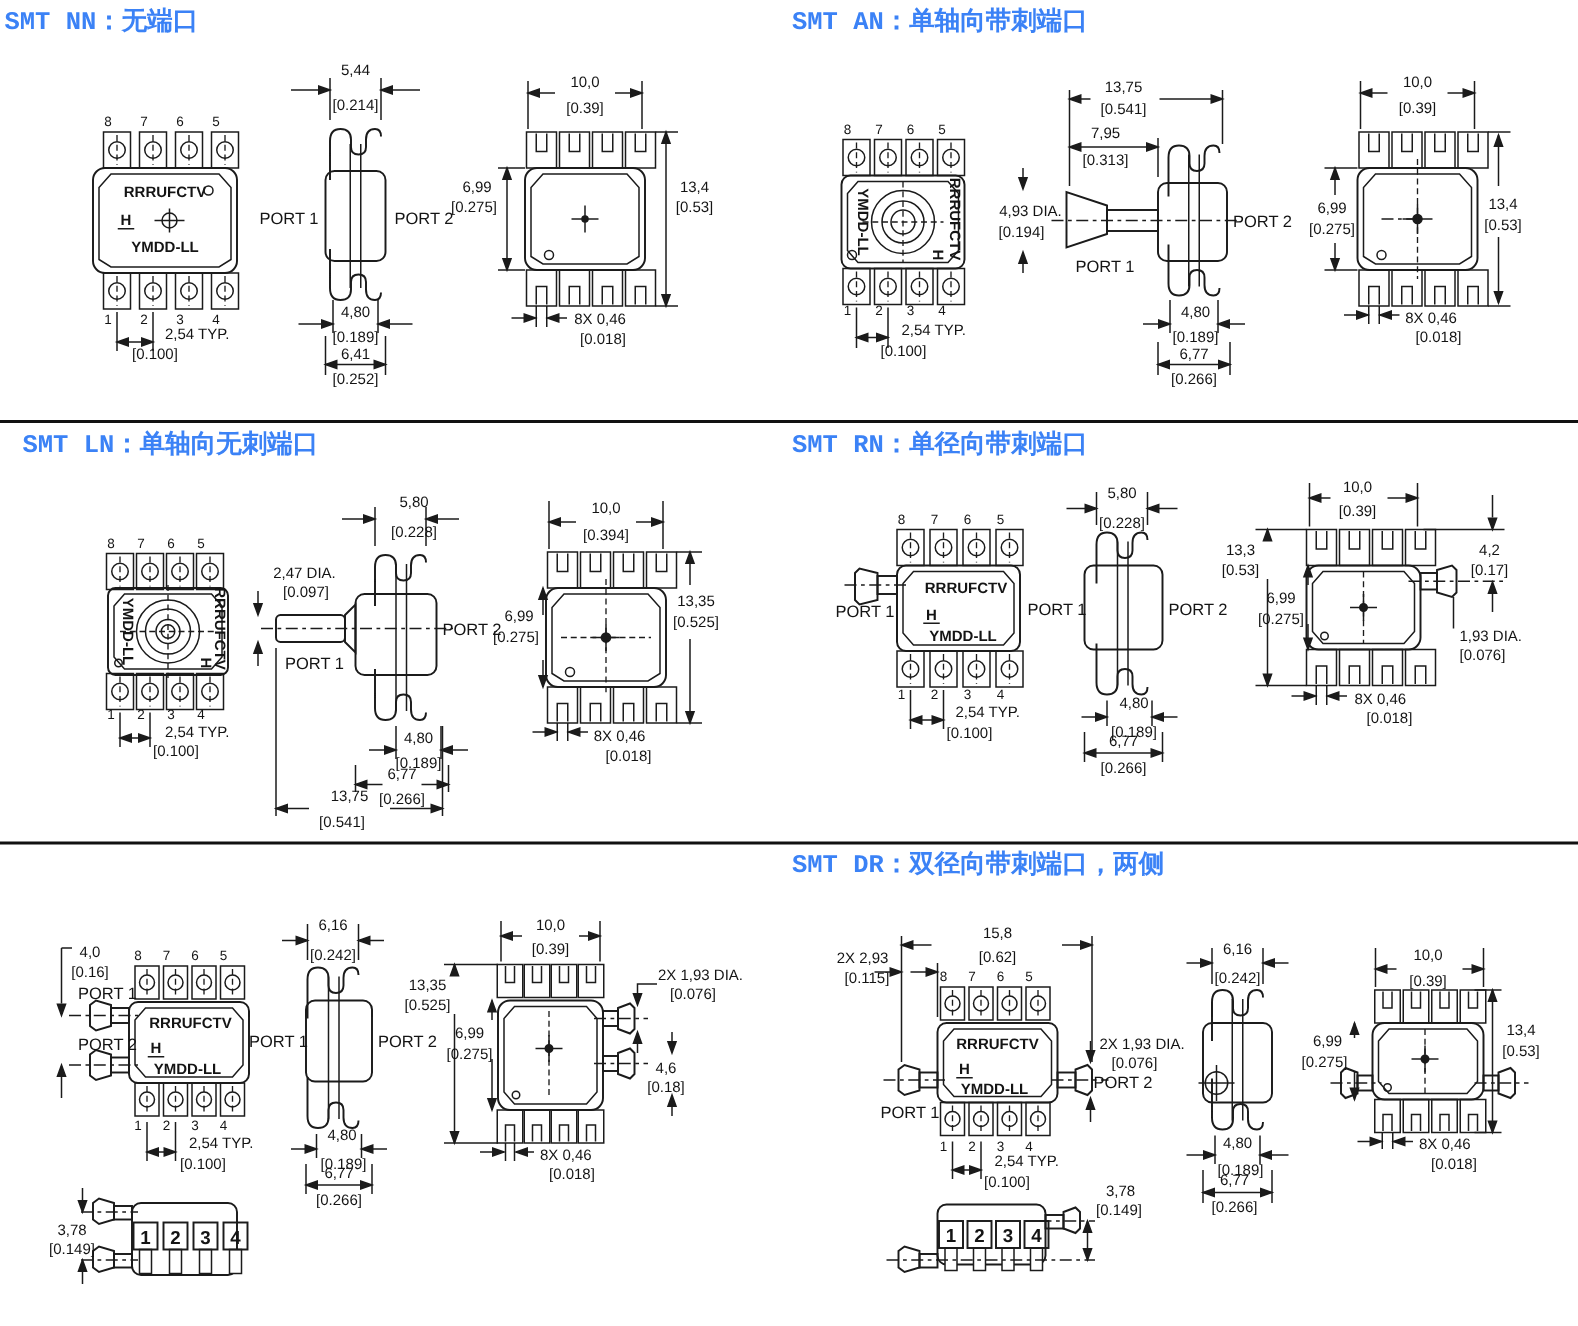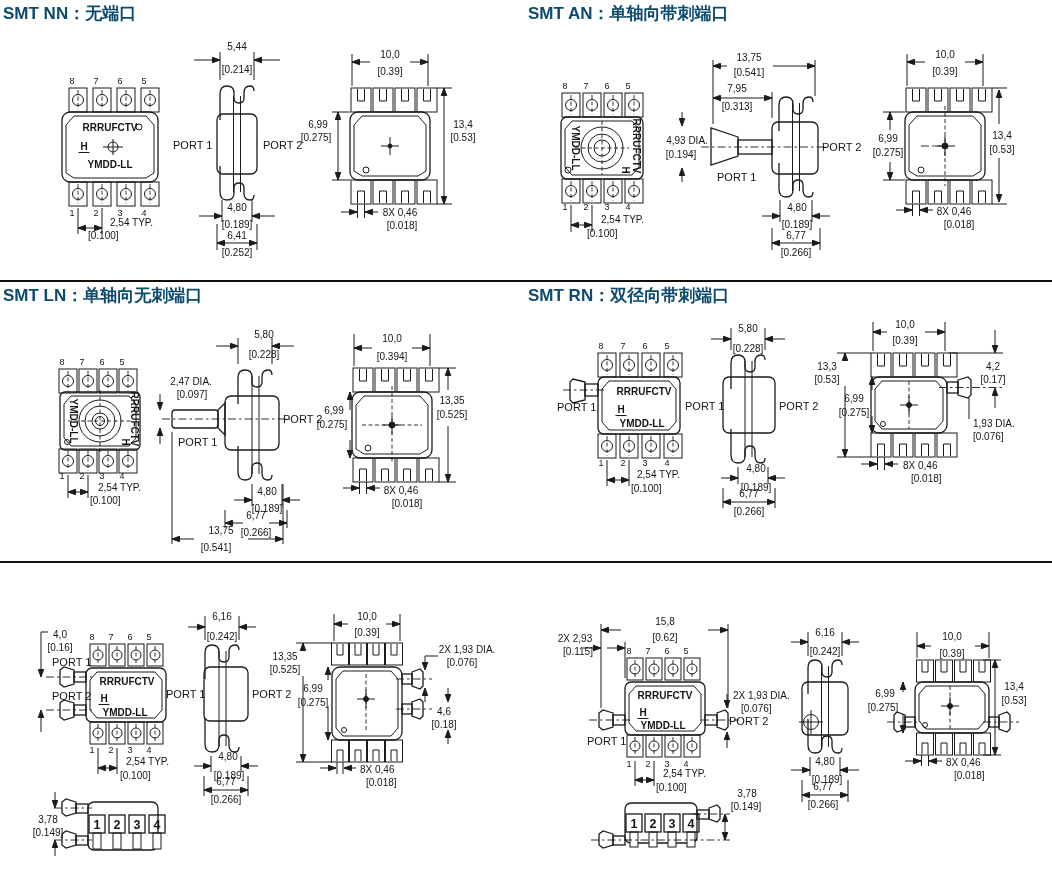--- a/index.html
+++ b/index.html
@@ -1,20 +1,20 @@
 <!DOCTYPE html>
 <html><head>
 <meta charset="utf-8">
 <style>
   html,body{margin:0;padding:0;background:#fff;}
   #page{position:relative;width:1052px;height:884px;background:#fff;overflow:hidden;
         font-family:"Liberation Sans","DejaVu Sans",sans-serif;}
   .sec{position:absolute;}
-  .sec h2{position:absolute;left:3px;top:2px;margin:0;font-size:17px;font-weight:bold;color:#0c4a6e;
-          font-family:Liberation Sans, sans-serif;letter-spacing:0;}
+  .sec h2{position:absolute;left:3px;top:2px;margin:0;font-size:17px;font-weight:bold;color:#3b82f6;
+          font-family:Liberation Mono, monospace;letter-spacing:0;}
   .divider{position:absolute;left:0;width:1052px;height:2px;background:#111;}
   svg{position:absolute;left:0;top:0;}
   .ln{stroke:#1b1b1b;stroke-width:1.3;fill:none;}
   .lt{stroke:#1b1b1b;stroke-width:1;fill:none;}
   .dm{stroke:#1b1b1b;stroke-width:1;fill:none;}
   .dsh{stroke:#1b1b1b;stroke-width:.9;fill:none;stroke-dasharray:4 2.5;}
   .ddt{stroke:#1b1b1b;stroke-width:.9;fill:none;stroke-dasharray:8 3 2.5 3;}
   text{fill:#141414;font-family:"Liberation Sans","DejaVu Sans",sans-serif;}
   .t{font-size:10px;text-anchor:middle;}
   .ts{font-size:10px;text-anchor:start;}
@@ -365,21 +365,21 @@
             <use href="#ah" transform="translate(387,210)"></use>
             <line x1="395" y1="210" x2="408" y2="210"></line>
             <use href="#ah" transform="translate(395,210) rotate(180)"></use>
           </g>
   <text class="t" x="429" y="215">8X 0,46</text>
   <text class="t" x="434" y="228">[0.018]</text>
  </g>
 </svg>
 </section>
 
-<section class="sec" style="left:0;top:282px;width:525px;height:279px">
+<section class="sec" style="left:12px;top:282px;width:525px;height:279px">
 <h2>SMT LN：单轴向无刺端口</h2>
 <svg width="525" height="279" viewBox="0 0 525 279">
  <g>
   <use href="#pinT" transform="translate(68,87)"></use>
           <use href="#pinT" transform="translate(88,87)"></use>
           <use href="#pinT" transform="translate(108,87)"></use>
           <use href="#pinT" transform="translate(128,87)"></use>
   <use href="#pinT" transform="translate(68,167)"></use>
           <use href="#pinT" transform="translate(88,167)"></use>
           <use href="#pinT" transform="translate(108,167)"></use>
@@ -531,21 +531,21 @@
             <line x1="367" y1="206" x2="380" y2="206"></line>
             <use href="#ah" transform="translate(367,206) rotate(180)"></use>
           </g>
   <text class="t" x="401" y="212">8X 0,46</text>
   <text class="t" x="407" y="225">[0.018]</text>
  </g>
 </svg>
 </section>
 
 <section class="sec" style="left:525px;top:282px;width:527px;height:279px">
-<h2>SMT RN：双径向带刺端口</h2>
+<h2>SMT RN：单径向带刺端口</h2>
 <svg width="527" height="279" viewBox="0 0 527 279">
  <g>
   <use href="#pinT" transform="translate(82,71)"></use>
           <use href="#pinT" transform="translate(104,71)"></use>
           <use href="#pinT" transform="translate(126,71)"></use>
           <use href="#pinT" transform="translate(148,71)"></use>
   <use href="#pinT" transform="translate(82,152)"></use>
           <use href="#pinT" transform="translate(104,152)"></use>
           <use href="#pinT" transform="translate(126,152)"></use>
           <use href="#pinT" transform="translate(148,152)"></use>
@@ -905,20 +905,21 @@
             <line x1="55" y1="294" x2="55" y2="286"></line>
             <use href="#ah" transform="translate(55,278) rotate(-90)"></use>
           </g>
   <text class="t" x="48" y="261">3,78</text>
   <text class="t" x="48" y="274">[0.149]</text>
  </g>
 </svg>
 </section>
 
 <section class="sec" style="left:525px;top:562px;width:527px;height:322px">
+<h2>SMT DR：双径向带刺端口，两侧</h2>
 <svg width="527" height="322" viewBox="0 0 527 322">
  <g>
   <use href="#pinS" transform="translate(110,96)"></use>
           <use href="#pinS" transform="translate(129,96)"></use>
           <use href="#pinS" transform="translate(148,96)"></use>
           <use href="#pinS" transform="translate(167,96)"></use>
   <use href="#pinS" transform="translate(110,173)"></use>
           <use href="#pinS" transform="translate(129,173)"></use>
           <use href="#pinS" transform="translate(148,173)"></use>
           <use href="#pinS" transform="translate(167,173)"></use>

